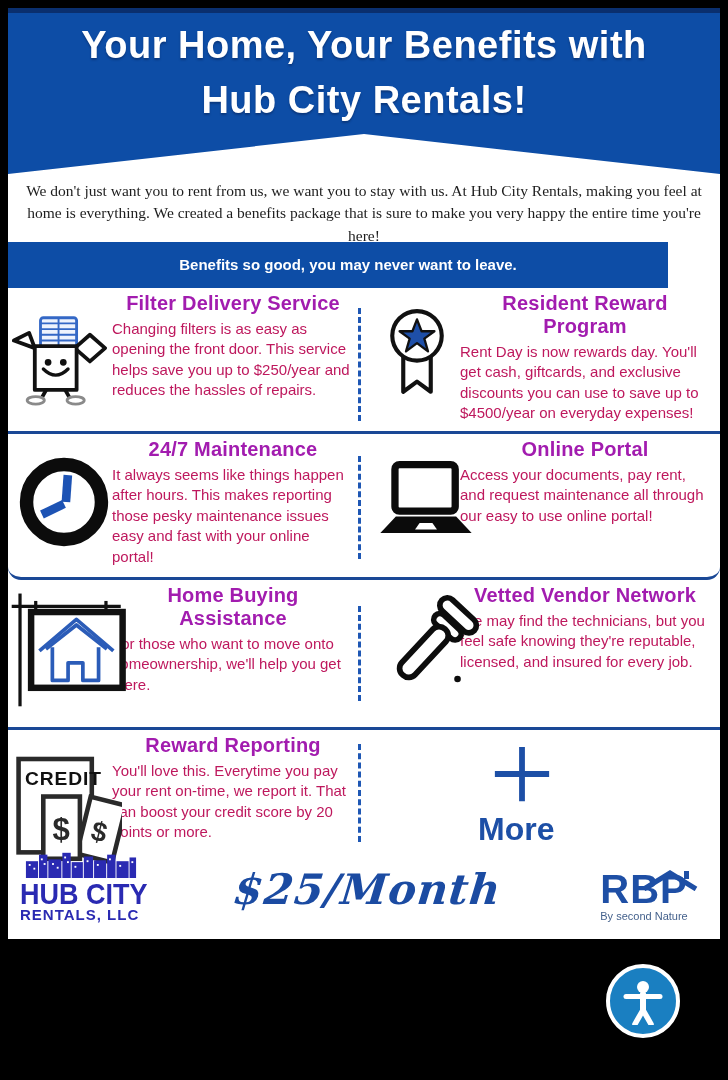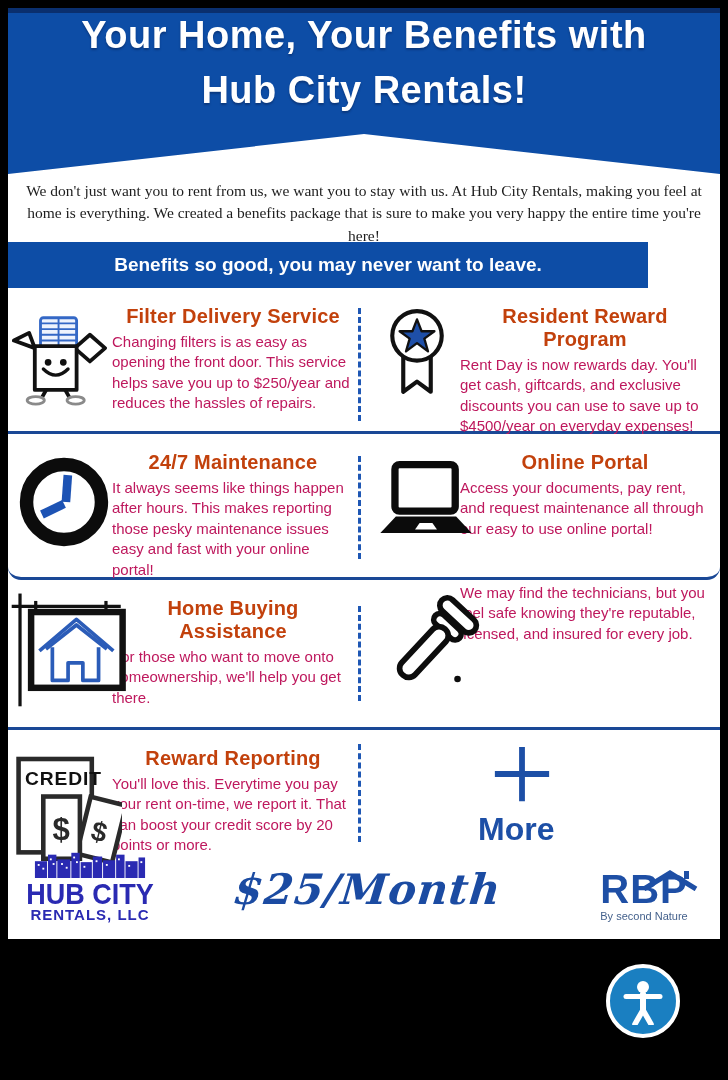--- a/index.html
+++ b/index.html
@@ -10,63 +10,63 @@
   .content{
     position:absolute;left:8px;top:8px;width:712px;height:931px;background:#fff;
   }
   
   .header{
     position:absolute;left:0;top:0;width:712px;height:166px;background:#0d4da6;
     clip-path:polygon(0 0,100% 0,100% 100%,50% calc(100% - 40px),0 100%);
   }
   .header-top-strip{position:absolute;left:0;top:0;width:100%;height:5px;background:#0a2f6e;}
   .title{
-    margin:0;text-align:center;color:#fff;font-weight:bold;
+    margin:0;padding-top:10px;text-align:center;color:#fff;font-weight:bold;
     font-size:38px;line-height:55px;letter-spacing:.5px;
     text-shadow:0 2px 2px rgba(8,30,78,.45);
   }
   
   .intro{
     position:absolute;left:0;top:166px;width:712px;height:68px;font-family:Liberation Serif, serif;
   }
   .intro p{margin:0;padding:6px 6px 0;text-align:center;font-size:15.5px;line-height:1.45;color:#1d1d1d;}
   
   .banner{
     position:absolute;left:0;top:234px;width:640px;height:46px;background:#0d4da6;
-    color:#fff;font-weight:bold;font-size:19px;text-align:center;line-height:46px;
+    color:#fff;font-weight:bold;font-size:15px;text-align:center;line-height:46px;padding-left:20px;
   }
   
   .rows{position:absolute;left:0;top:280px;width:712px;}
   .row{position:relative;display:grid;grid-template-columns:356px 356px;border-bottom:3px solid #1a4896;background:#fff;}
   .row.last{border-bottom:none;}
   .r1{height:143px;} .r2{height:143px;border-radius:13px;} .r3{height:147px;} .r4{height:206px;}
   .vdivider{position:absolute;left:50%;margin-left:-6px;border-left:3px dashed #1e57b4;}
   .r1 .vdivider{top:20px;bottom:10px;}
   .r2 .vdivider{top:22px;bottom:18px;}
   .r3 .vdivider{top:26px;bottom:26px;}
   .r4 .vdivider{top:14px;height:98px;}
   .cell{position:relative;padding:3px 10px 0 104px;}
   .cell.rcell{padding-left:96px;}
-  .cell h3{margin:14px 0 4px;font-size:20px;color:#c2410c;text-align:center;letter-spacing:.2px;}
+  .cell h3{margin:1px 0 4px;font-size:20px;color:#a21caf;text-align:center;letter-spacing:.2px;}
   .cell p{margin:0;font-size:15px;line-height:1.36;color:#be185d;}
   .icon{position:absolute;}
   .ic-filter{left:4px;top:24px;}
   .ic-award{left:20px;top:16px;}
   .ic-clock{left:8px;top:20px;}
   .ic-laptop{left:6px;top:26px;}
   .ic-sign{left:0px;top:10px;}
   .ic-wrench{left:16px;top:8px;}
   .ic-credit{left:6px;top:24px;}
   
   .more-block{padding:10px 0 0 18px;}
   .more-plus{margin-left:12px;display:block;}
   .more-label{margin:2px 0 0;font-size:32px;font-weight:bold;color:#1d4fa6;}
   
   .footer{position:absolute;left:0;bottom:4px;width:712px;height:86px;}
-  .hubcity{position:absolute;left:12px;bottom:8px;width:140px;text-align:center;color:#2a2ab2;}
+  .hubcity{position:absolute;left:12px;bottom:8px;width:140px;text-align:left;color:#2a2ab2;}
   .hubcity .l1{font-size:27px;font-weight:800;line-height:24px;letter-spacing:0px;transform:scaleY(1.08);}
   .hubcity .l2{font-size:15px;font-weight:800;letter-spacing:1px;line-height:18px;}
   .price{
     position:absolute;left:226px;bottom:18px;width:260px;text-align:center;
     font-family:"DejaVu Serif", serif;font-style:italic;font-weight:bold;
     font-size:42px;color:#1b4ba2;transform:skewX(-6deg);letter-spacing:1px;
   }
   .rbp{position:absolute;right:16px;bottom:10px;width:120px;text-align:center;}
   .rbp-name{font-size:40px;font-weight:800;color:#1e4fa5;line-height:38px;letter-spacing:1px;position:relative;display:inline-block;}
   .rbp-roof{position:absolute;right:-10px;top:-12px;}
@@ -193,20 +193,21 @@
         <span class="icon ic-wrench">
           <svg width="104" height="112" viewBox="0 0 110 118">
             <g fill="#fff" stroke="#0d0d0d" stroke-width="6" stroke-linejoin="round" transform="rotate(43 55 59)">
               <rect x="31" y="10" width="47" height="16" rx="8"></rect>
               <rect x="37" y="28" width="35" height="13" rx="6.5"></rect>
               <rect x="45" y="38" width="19" height="66" rx="9"></rect>
             </g>
             <circle cx="82" cy="96" r="3.5" fill="#0d0d0d"></circle>
           </svg>
         </span>
+        <h3>Vetted Vendor Network</h3>
         <p>We may find the technicians, but you feel safe knowing they're reputable, licensed, and insured for every job.</p>
       </div>
     </section>
 
     <section class="row r4 last">
       <div class="cell">
         <span class="icon ic-credit">
           <svg width="108" height="118" viewBox="0 0 118 128">
             <rect x="5" y="5" width="80" height="102" fill="#fff" stroke="#2a2a2a" stroke-width="5"></rect>
             <text x="12" y="33" font-size="21" font-weight="bold" fill="#111" font-family="Liberation Sans, sans-serif" letter-spacing="1">CREDIT</text>

